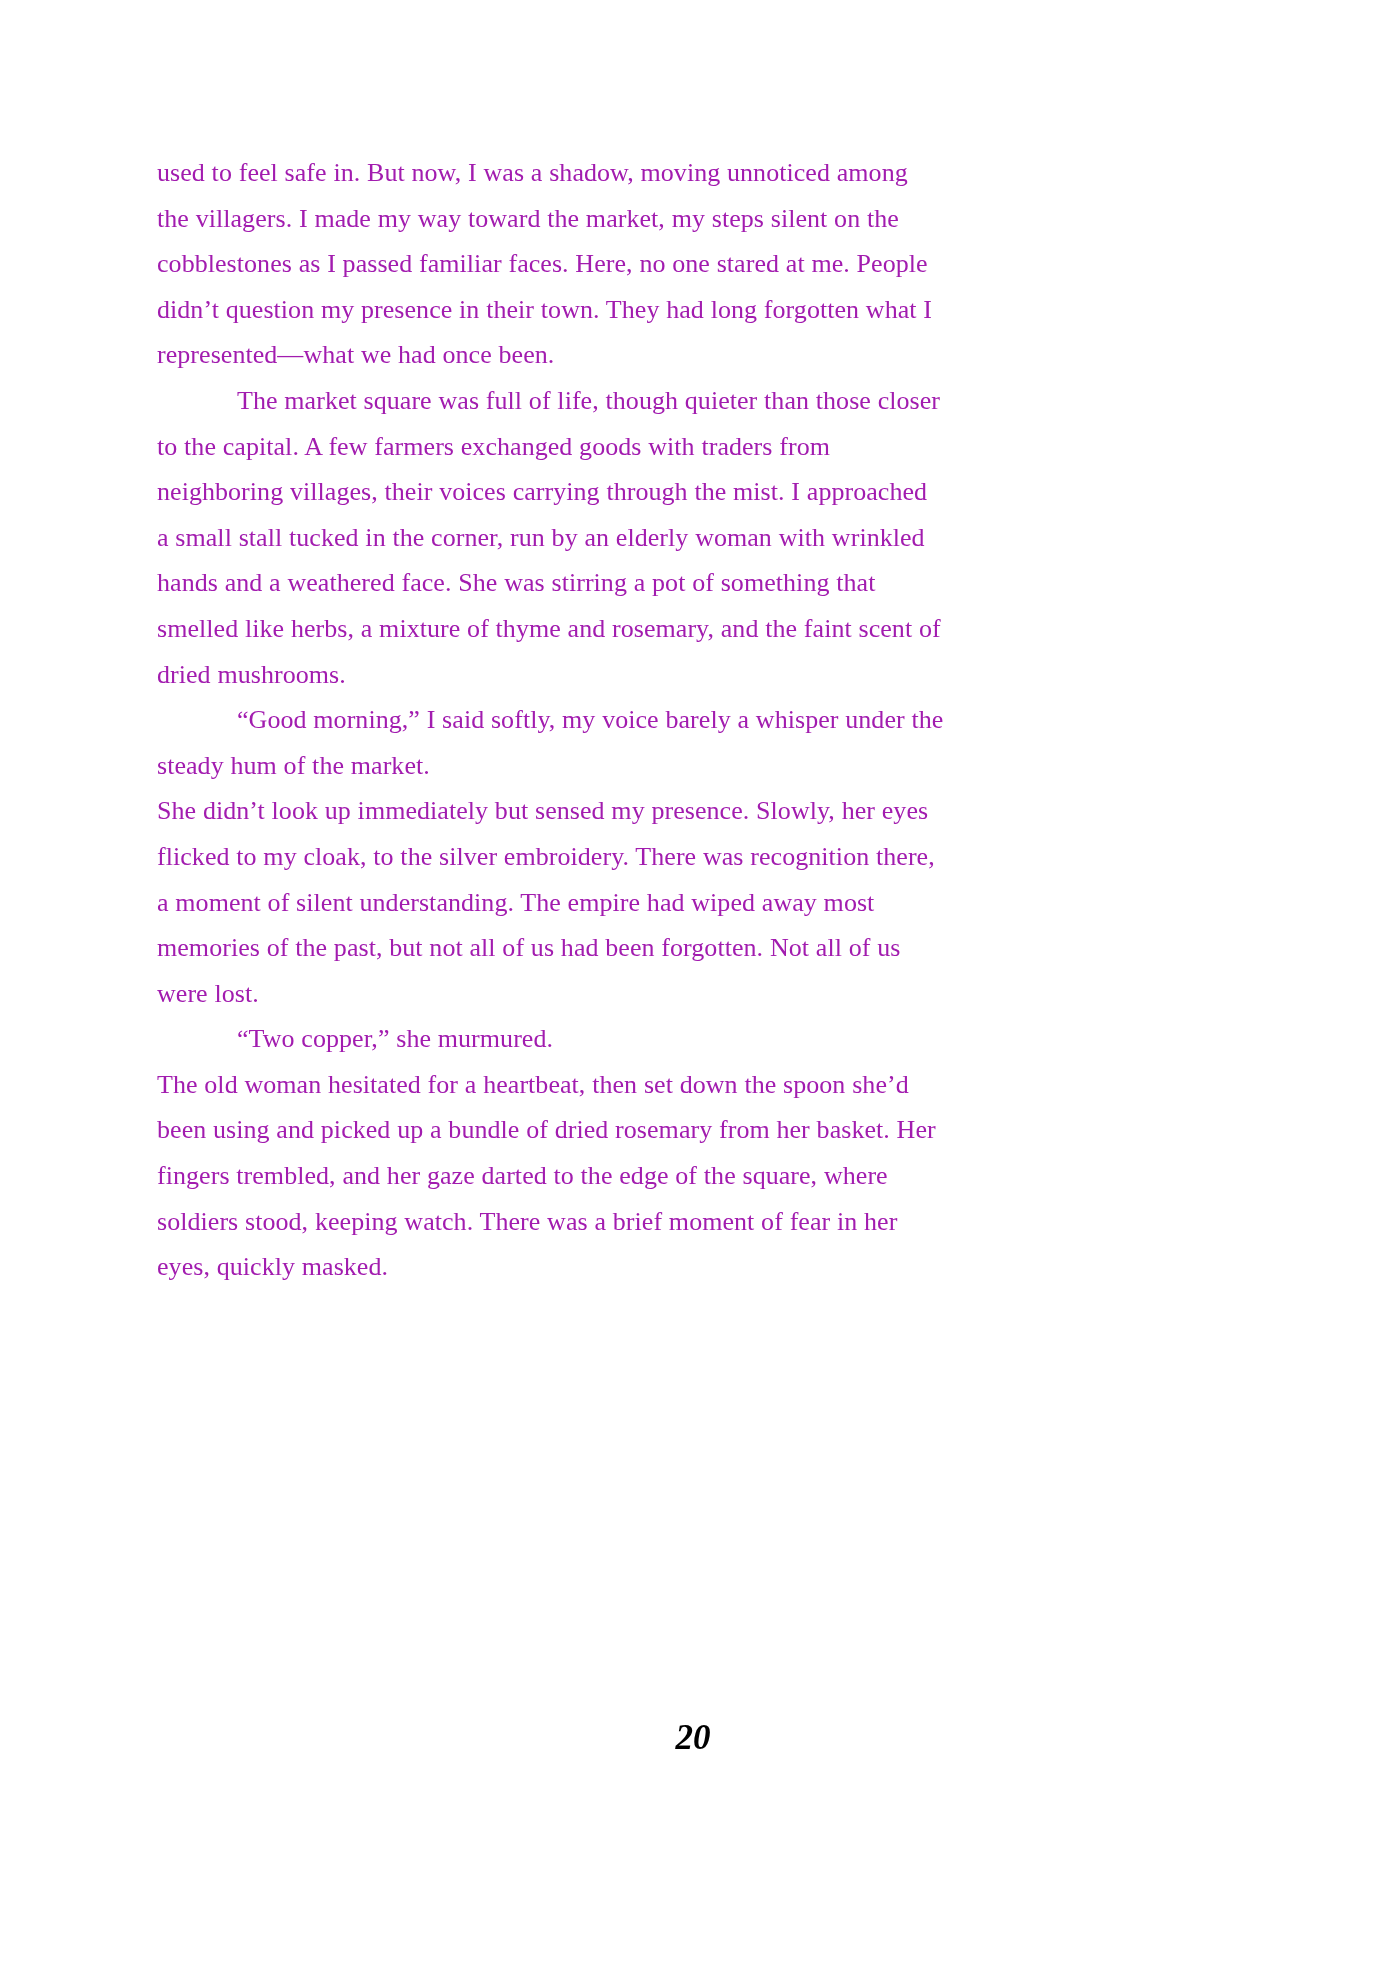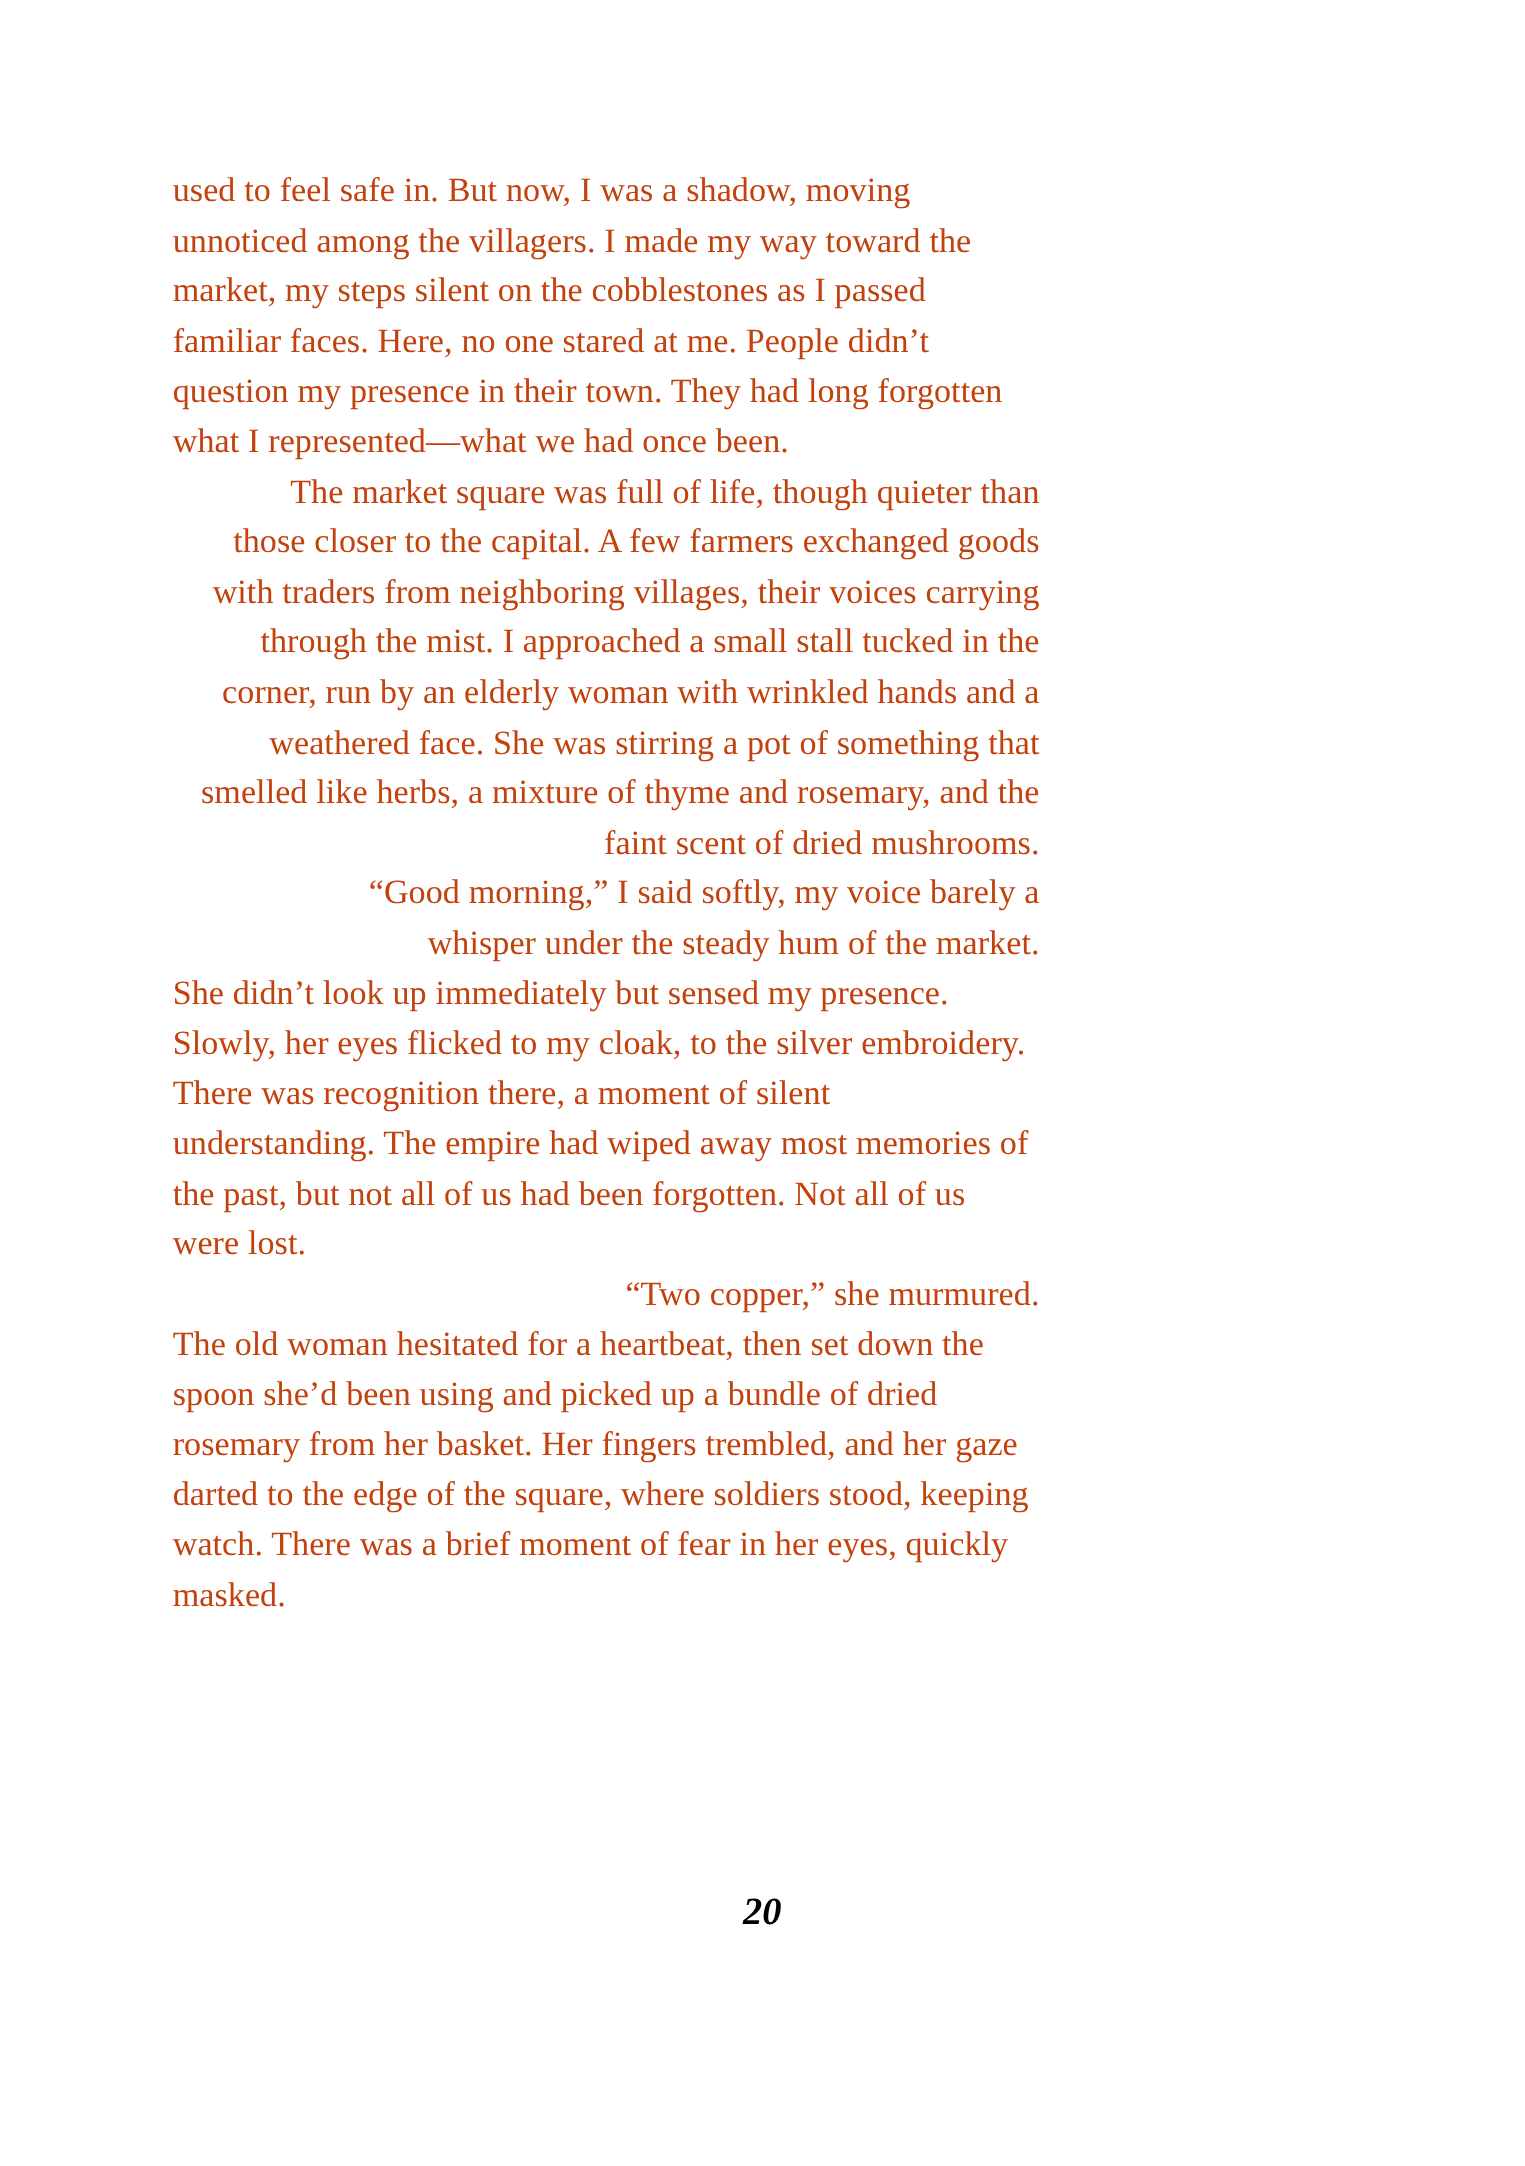--- a/index.html
+++ b/index.html
@@ -23,30 +23,29 @@
     box-sizing: border-box;
   }
   .text-column {
     position: absolute;
     left: 157px;
     top: 150px;
     width: 788px;
   }
   .para {
     margin: 0;
-    font-size: 31px;
+    font-size: 26px;
     line-height: 45.6px;
     text-align: left;
     letter-spacing: 0.05px;
     word-spacing: 0.2px;
-    color: #c2410c;
+    color: #a21caf;
   }
   .para.indented {
     text-indent: 80px;
-    text-align: right;
   }
   .page-number {
     position: absolute;
     left: 0;
     right: 0;
     top: 1718px;
     text-align: center;
     font-size: 35px;
     font-weight: bold;
     font-style: italic;

